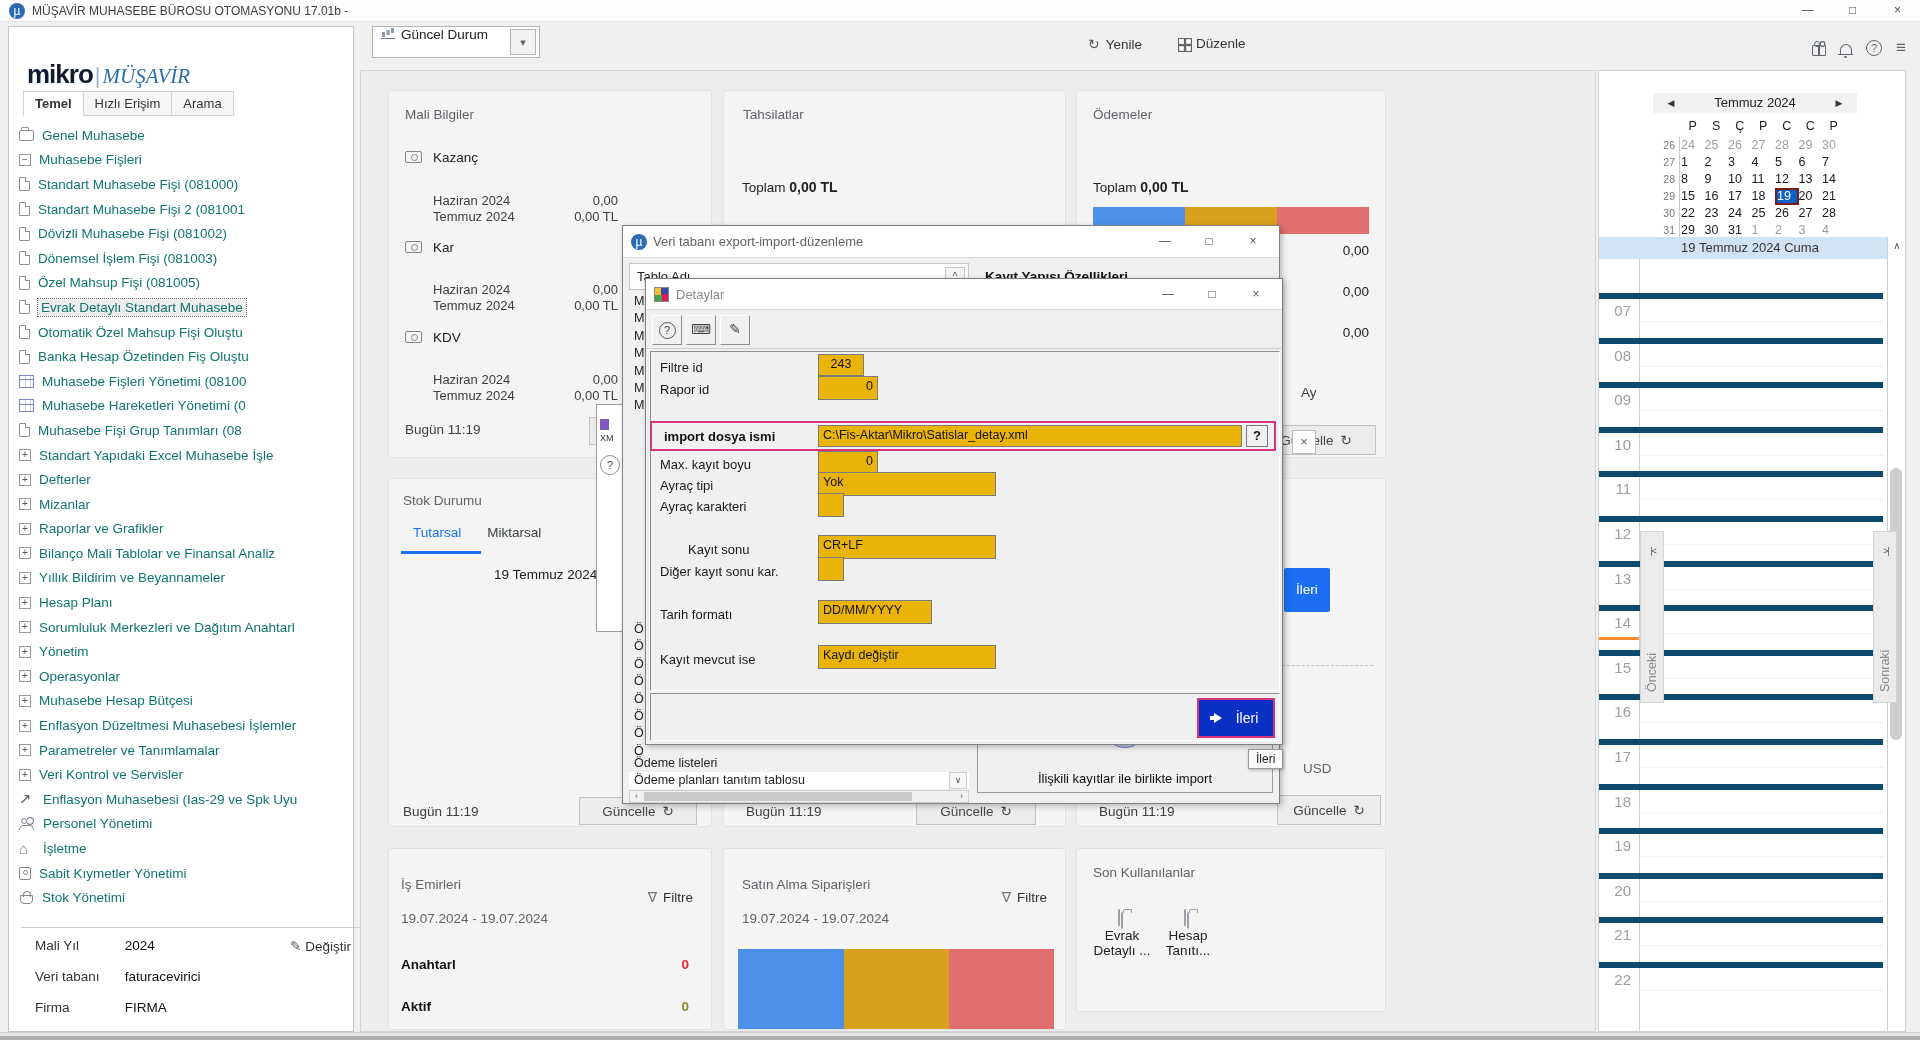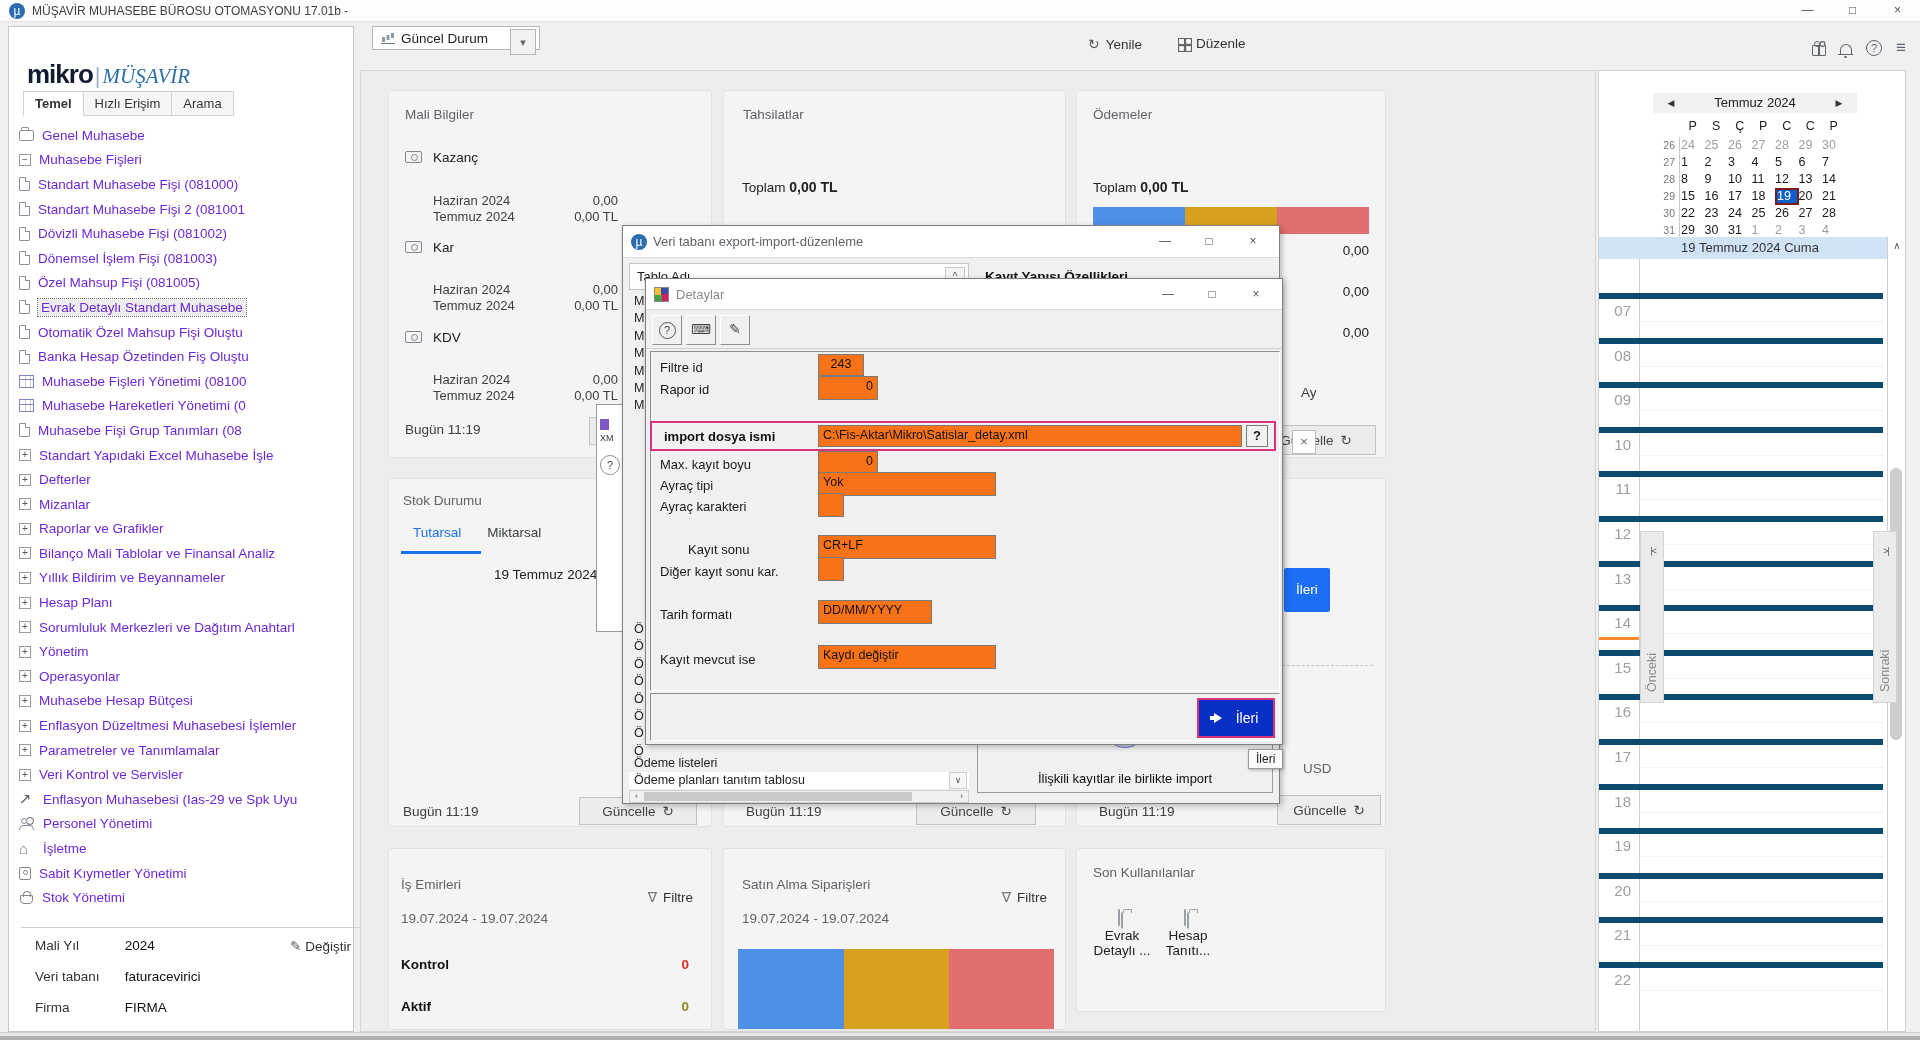--- a/index.html
+++ b/index.html
@@ -18,21 +18,21 @@
   
   .sidebar { position:absolute; left:8px; top:26px; width:346px; height:1006px; background:#fff; border:1px solid #c6c6c6; }
   .brand { position:absolute; left:18px; top:32px; height:30px; white-space:nowrap; }
   .brand-mikro { font-size:26px; font-weight:bold; letter-spacing:-1px; color:#121c30; }
   .brand-sep { font-size:22px; color:#9ab2c8; margin:0 2px; }
   .brand-musavir { font-family:"Liberation Serif","DejaVu Serif",serif; font-style:italic; font-size:21px; color:#2a6fad; }
   .side-tabs { position:absolute; left:14px; top:64px; display:flex; }
   .side-tab { padding:4px 11px; border:1px solid #d2d2d2; background:#f6f6f6; color:#333; font-size:13px; margin-right:-1px; }
   .side-tab.active { background:#fff; border-bottom-color:#fff; font-weight:bold; }
   .tree { position:absolute; left:10px; top:96px; width:332px; height:804px; overflow:hidden; }
-  .trow { height:24.6px; display:flex; align-items:center; white-space:nowrap; overflow:hidden; font-size:13.5px; color:#6d28d9; }
+  .trow { height:24.6px; display:flex; align-items:center; white-space:nowrap; overflow:hidden; font-size:13.5px; color:#0f766e; }
   .trow .tlabel { margin-left:8px; overflow:hidden; white-space:nowrap; }
   .trow.selected .tlabel { outline:1px dotted #707070; background:#ededed; padding:1px 3px; }
   
   .ic { flex:none; position:relative; display:inline-block; }
   .ic-folder { width:15px; height:11px; border:1.4px solid #8a909a; border-radius:2px; }
   .ic-folder::before { content:''; position:absolute; top:-4px; left:1px; width:6px; height:3px; border:1.4px solid #8a909a; border-bottom:none; border-radius:2px 2px 0 0; }
   .ic-plusbox,.ic-minusbox { width:12px; height:12px; border:1px solid #9a9a9a; background:#fff; color:#555; font-size:10px; line-height:10px; text-align:center; }
   .ic-plusbox::before { content:'+'; } .ic-minusbox::before { content:'−'; }
   .ic-doc { width:11px; height:14px; border:1.3px solid #8a909a; border-radius:1px 4px 1px 1px; background:#fff; }
   .ic-doc::after { content:''; position:absolute; right:-1px; top:-1px; width:4px; height:4px; background:#fff; border-left:1.3px solid #8a909a; border-bottom:1.3px solid #8a909a; }
@@ -52,21 +52,21 @@
   .ic-basket::before { content:''; position:absolute; left:1px; top:4px; width:11px; height:7px; border:1.3px solid #828790; border-radius:1px 1px 4px 4px; }
   .ic-basket::after { content:''; position:absolute; left:3.5px; top:0; width:6px; height:5px; border:1.2px solid #828790; border-bottom:none; border-radius:4px 4px 0 0; }
   .side-footer { position:absolute; left:12px; top:900px; width:344px; height:104px; border-top:1px solid #cfcfcf; }
   .sf-row { position:absolute; left:14px; font-size:13.5px; white-space:nowrap; }
   .sf-label { display:inline-block; width:86px; color:#333; }
   .sf-value { color:#111; }
   .sf-change { position:absolute; right:14px; top:10px; color:#333; font-size:13.5px; }
   .sf-change .pen { color:#555; margin-right:4px; }
 
   
-  .combo { position:absolute; left:372px; top:26px; width:168px; height:24px; background:#fff; border:1px solid #b5b5b5; display:flex; align-items:center; }
+  .combo { position:absolute; left:372px; top:26px; width:168px; height:32px; background:#fff; border:1px solid #b5b5b5; display:flex; }
   .ic-chartbars { width:14px; height:12px; margin:0 6px 0 8px; position:relative; border-bottom:1.4px solid #6d7b8a; }
   .ic-chartbars::before { content:''; position:absolute; left:1px; bottom:1px; width:3px; height:5px; background:#8d9aa8; box-shadow:4.5px -2px 0 #8d9aa8, 9px -4px 0 #8d9aa8; }
   .combo-label { font-size:13.5px; color:#222; }
   .combo-btn { position:absolute; right:3px; top:2px; width:26px; height:26px; border:1px solid #b5b5b5; background:#f1f1f1; text-align:center; line-height:24px; color:#666; font-size:11px; }
   .tb-btn { position:absolute; top:36px; display:flex; align-items:center; color:#333; font-size:13.5px; white-space:nowrap; }
   .tb-btn .g { margin-right:6px; color:#555; font-size:14px; }
   .ic-grid4 { width:12px; height:12px; margin-right:6px; position:relative; }
   .ic-grid4::before { content:''; position:absolute; width:5px; height:5px; border:1.2px solid #666; box-shadow:7px 0 0 -1.2px #fff,7px 0 0 0 #666,0 7px 0 -1.2px #fff,0 7px 0 0 #666,7px 7px 0 -1.2px #fff,7px 7px 0 0 #666; }
   .top-icons { position:absolute; top:40px; display:flex; gap:14px; align-items:center; }
   .ic-gift { width:14px; height:11px; border:1.3px solid #5f6570; border-radius:1px; position:relative; margin-top:4px; }
@@ -162,21 +162,21 @@
   .xml-ic { position:absolute; left:3px; top:14px; width:9px; height:11px; background:#7e57c2; }
   .xml-txt { position:absolute; left:3px; top:28px; font-size:9px; color:#333; }
   .q-btn { position:absolute; left:3px; top:50px; width:20px; height:20px; border:1px solid #8f8f8f; border-radius:50%; text-align:center; line-height:18px; font-size:11px; color:#444; }
 
   
   .dtl-toolbar { position:absolute; left:0; top:32px; right:0; height:38px; background:#f0f0f0; border-bottom:1px solid #cfcfcf; }
   .dtl-btn { position:absolute; top:4px; width:30px; height:30px; background:#f0f0f0; border-top:1.5px solid #fdfdfd; border-left:1.5px solid #fdfdfd; border-right:1.5px solid #8e8e8e; border-bottom:1.5px solid #8e8e8e; text-align:center; line-height:27px; font-size:14px; color:#444; }
   .dtl-btn .circ { display:inline-block; width:17px; height:17px; border:1.4px solid #555; border-radius:50%; line-height:15px; font-size:11px; }
   .dtl-form { position:absolute; left:4px; top:72px; width:630px; height:340px; background:#f0f0f0; border-top:1.4px solid #8e8e8e; border-left:1.4px solid #8e8e8e; border-right:1.4px solid #fdfdfd; border-bottom:1.4px solid #fdfdfd; }
   .dlabel { position:absolute; left:14px; font-size:13px; color:#1a1a1a; white-space:nowrap; }
-  .dfield { position:absolute; background:#f97316; border:1px solid #7a7a7a; font-size:12.5px; color:#111; padding:2px 4px; white-space:nowrap; overflow:hidden; }
+  .dfield { position:absolute; background:#eab308; border:1px solid #7a7a7a; font-size:12.5px; color:#111; padding:2px 4px; white-space:nowrap; overflow:hidden; }
   .dfield.right { text-align:right; } .dfield.center { text-align:center; }
   .hl-band { position:absolute; left:4px; width:626px; height:30px; border:2.5px solid #d6357e; }
   .hl-label { position:absolute; left:12px; top:6px; font-weight:bold; font-size:13px; color:#111; }
   .help-sq { position:absolute; width:22px; height:22px; background:#f0f0f0; border:1px solid #7a7a7a; font-weight:bold; text-align:center; line-height:20px; font-size:13px; color:#111; }
   .dtl-bottombar { position:absolute; left:4px; top:414px; width:630px; height:48px; border-top:1.4px solid #8e8e8e; border-left:1.4px solid #8e8e8e; border-right:1.4px solid #fdfdfd; border-bottom:1.4px solid #fdfdfd; background:#f0f0f0; }
   .btn-ileri { position:absolute; right:4px; top:4px; width:78px; height:40px; background:#0a2fc4; border:2.5px solid #d6357e; color:#fff; display:flex; align-items:center; justify-content:center; gap:9px; font-size:14px; }
   .arr-r { width:0; height:0; border:5px solid transparent; border-left:8px solid #fff; position:relative; }
   .arr-r::before { content:''; position:absolute; left:-12px; top:-2px; width:5px; height:4px; background:#fff; }
   .tooltip { position:absolute; left:1248px; top:749px; background:#fafafa; border:1px solid #9a9a9a; box-shadow:1px 1px 3px rgba(0,0,0,0.3); font-size:12px; color:#222; padding:2px 7px; z-index:40; }
 </style>
@@ -496,21 +496,21 @@
   </div>
 </div>
 
 <div class="panel" style="left:388px; top:848px; width:324px; height:182px;text-decoration:underline;">
   <div class="p-title" style="left:12px; top:28px;">İş Emirleri</div>
   <div class="filtre" style="right:18px; top:40px;">
     <span class="fun">∇</span>
       <span>Filtre</span>
   </div>
   <div class="abs" style="left:12px; top:62px; font-size:13.5px; color:#5f6368;">19.07.2024 - 19.07.2024</div>
-  <div class="kv-b" style="left:12px; top:108px;">Kontrol</div>
+  <div class="kv-b" style="left:12px; top:108px;">Anahtarl</div>
   <div class="kv-v red" style="right:22px; top:108px;">0</div>
   <div class="kv-b" style="left:12px; top:150px;">Aktif</div>
   <div class="kv-v olive" style="right:22px; top:150px;">0</div>
 </div>
 
 <div class="panel" style="left:723px; top:848px; width:343px; height:182px;">
   <div class="p-title" style="left:18px; top:28px;">Satın Alma Siparişleri</div>
   <div class="filtre" style="right:18px; top:40px;">
     <span class="fun">∇</span>
       <span>Filtre</span>

